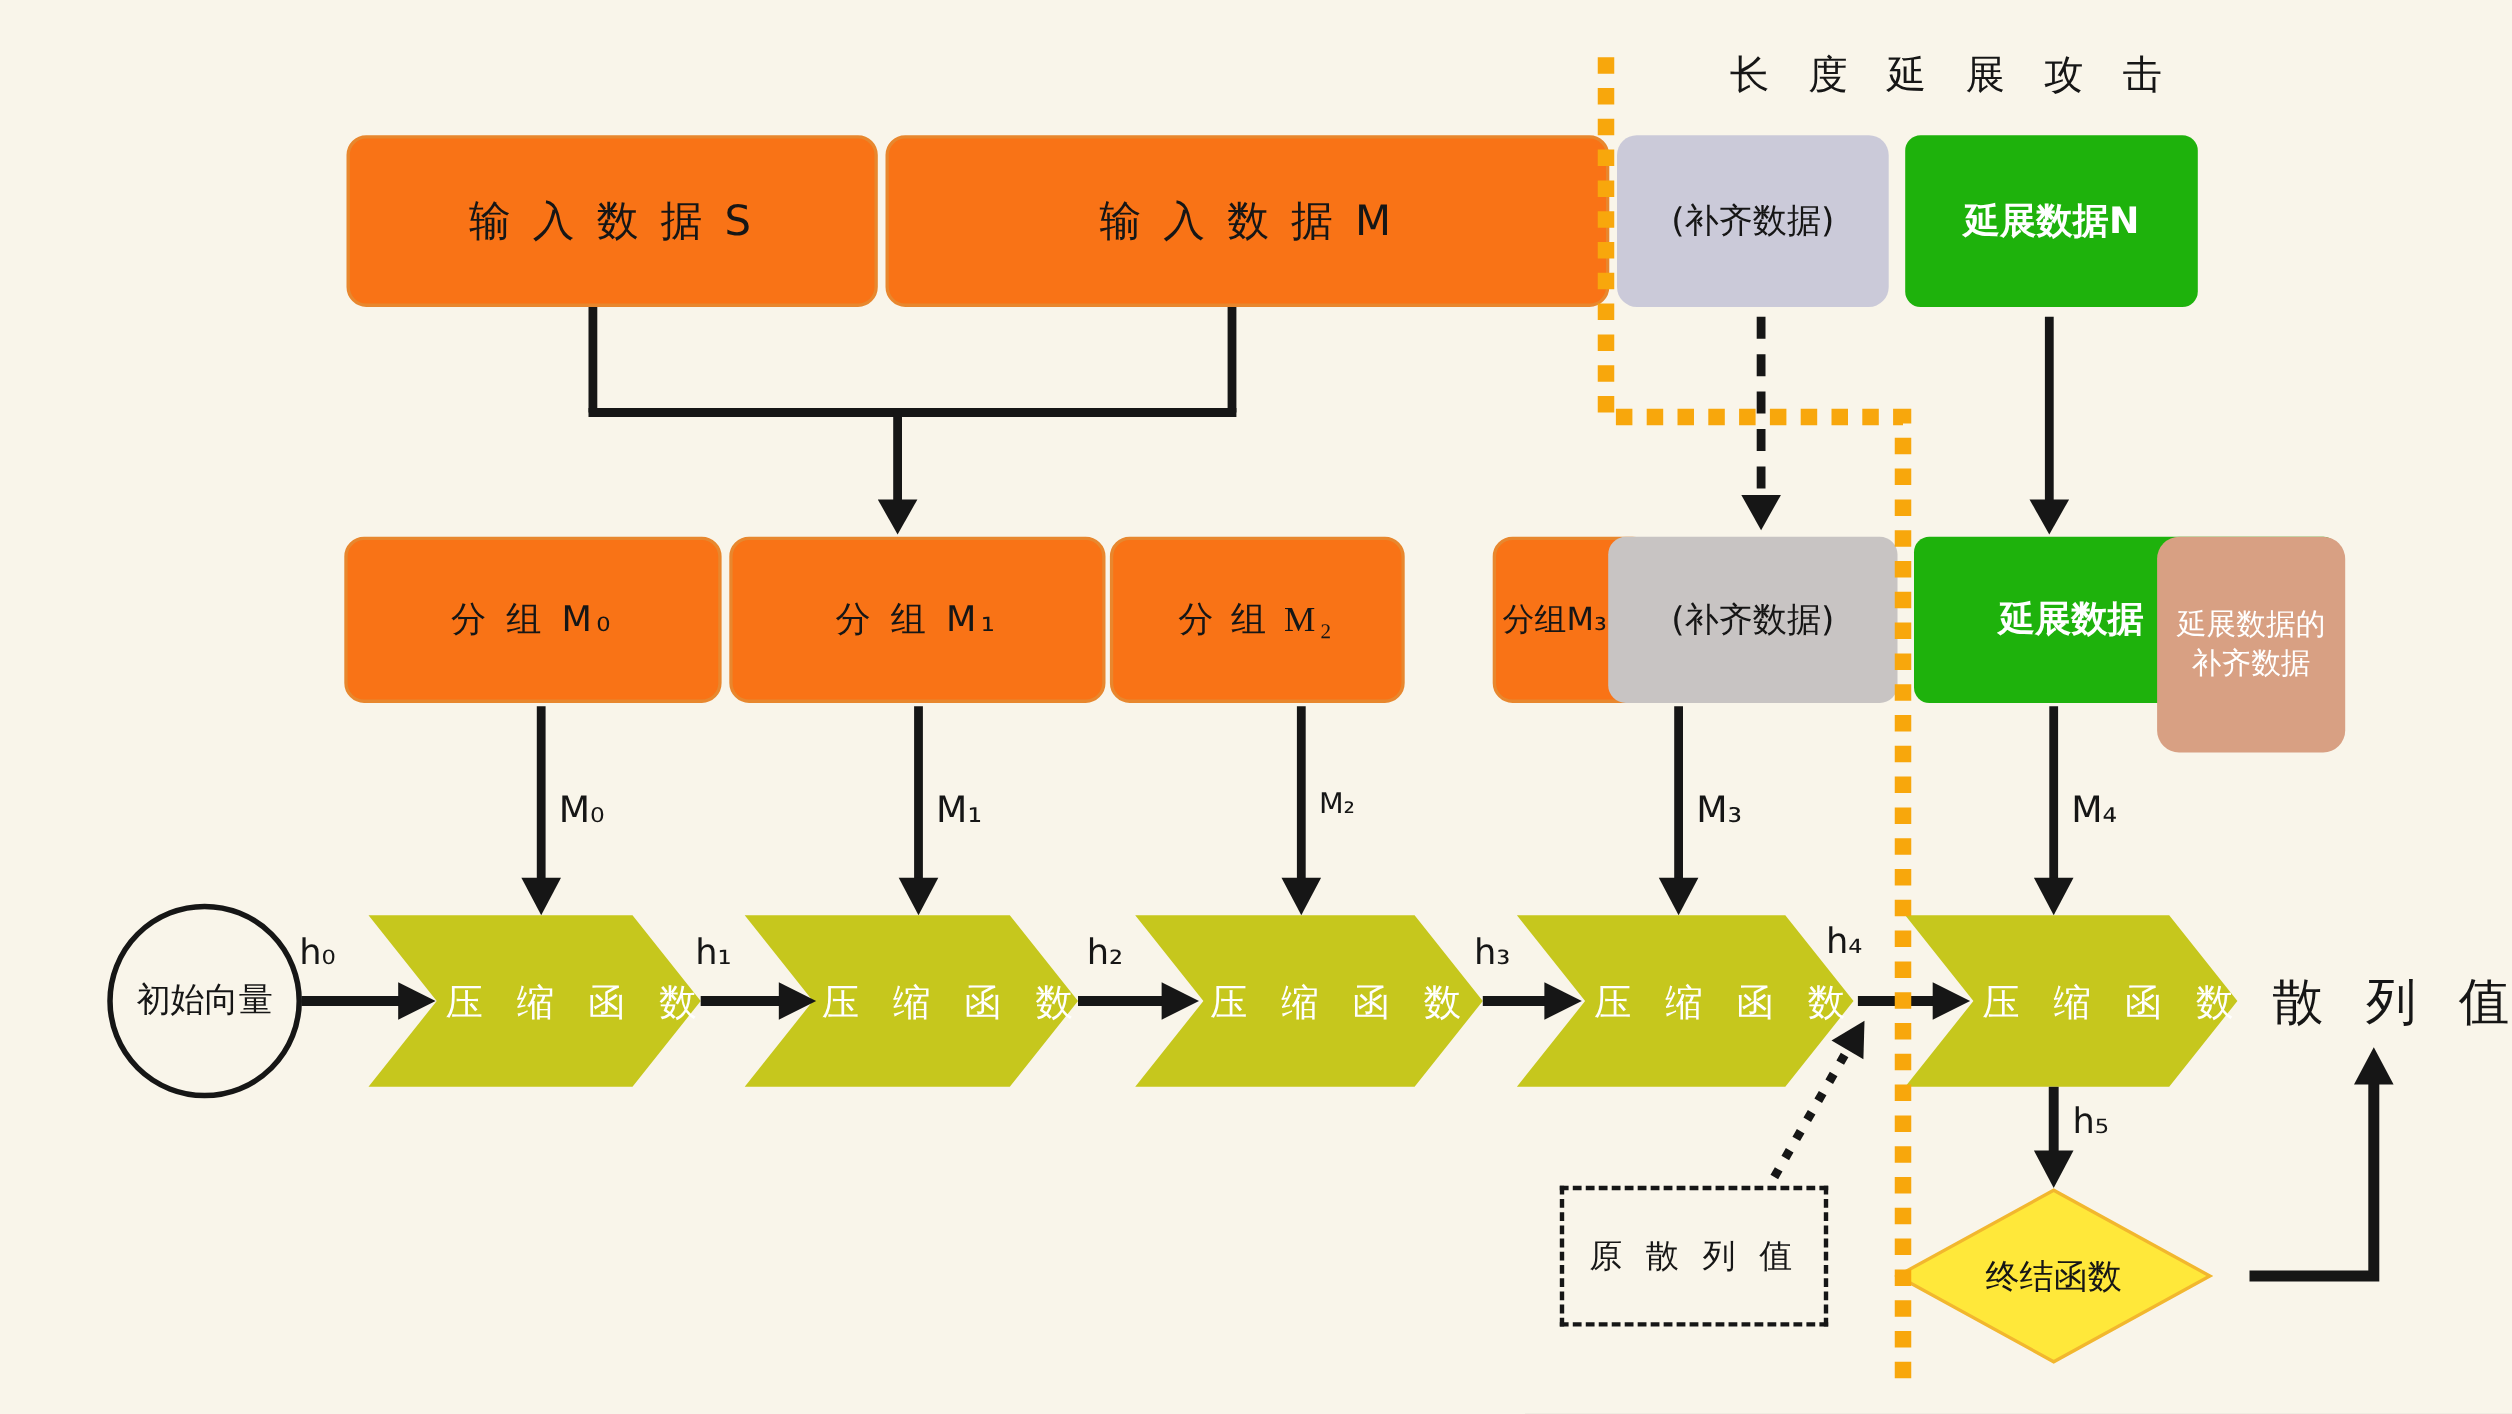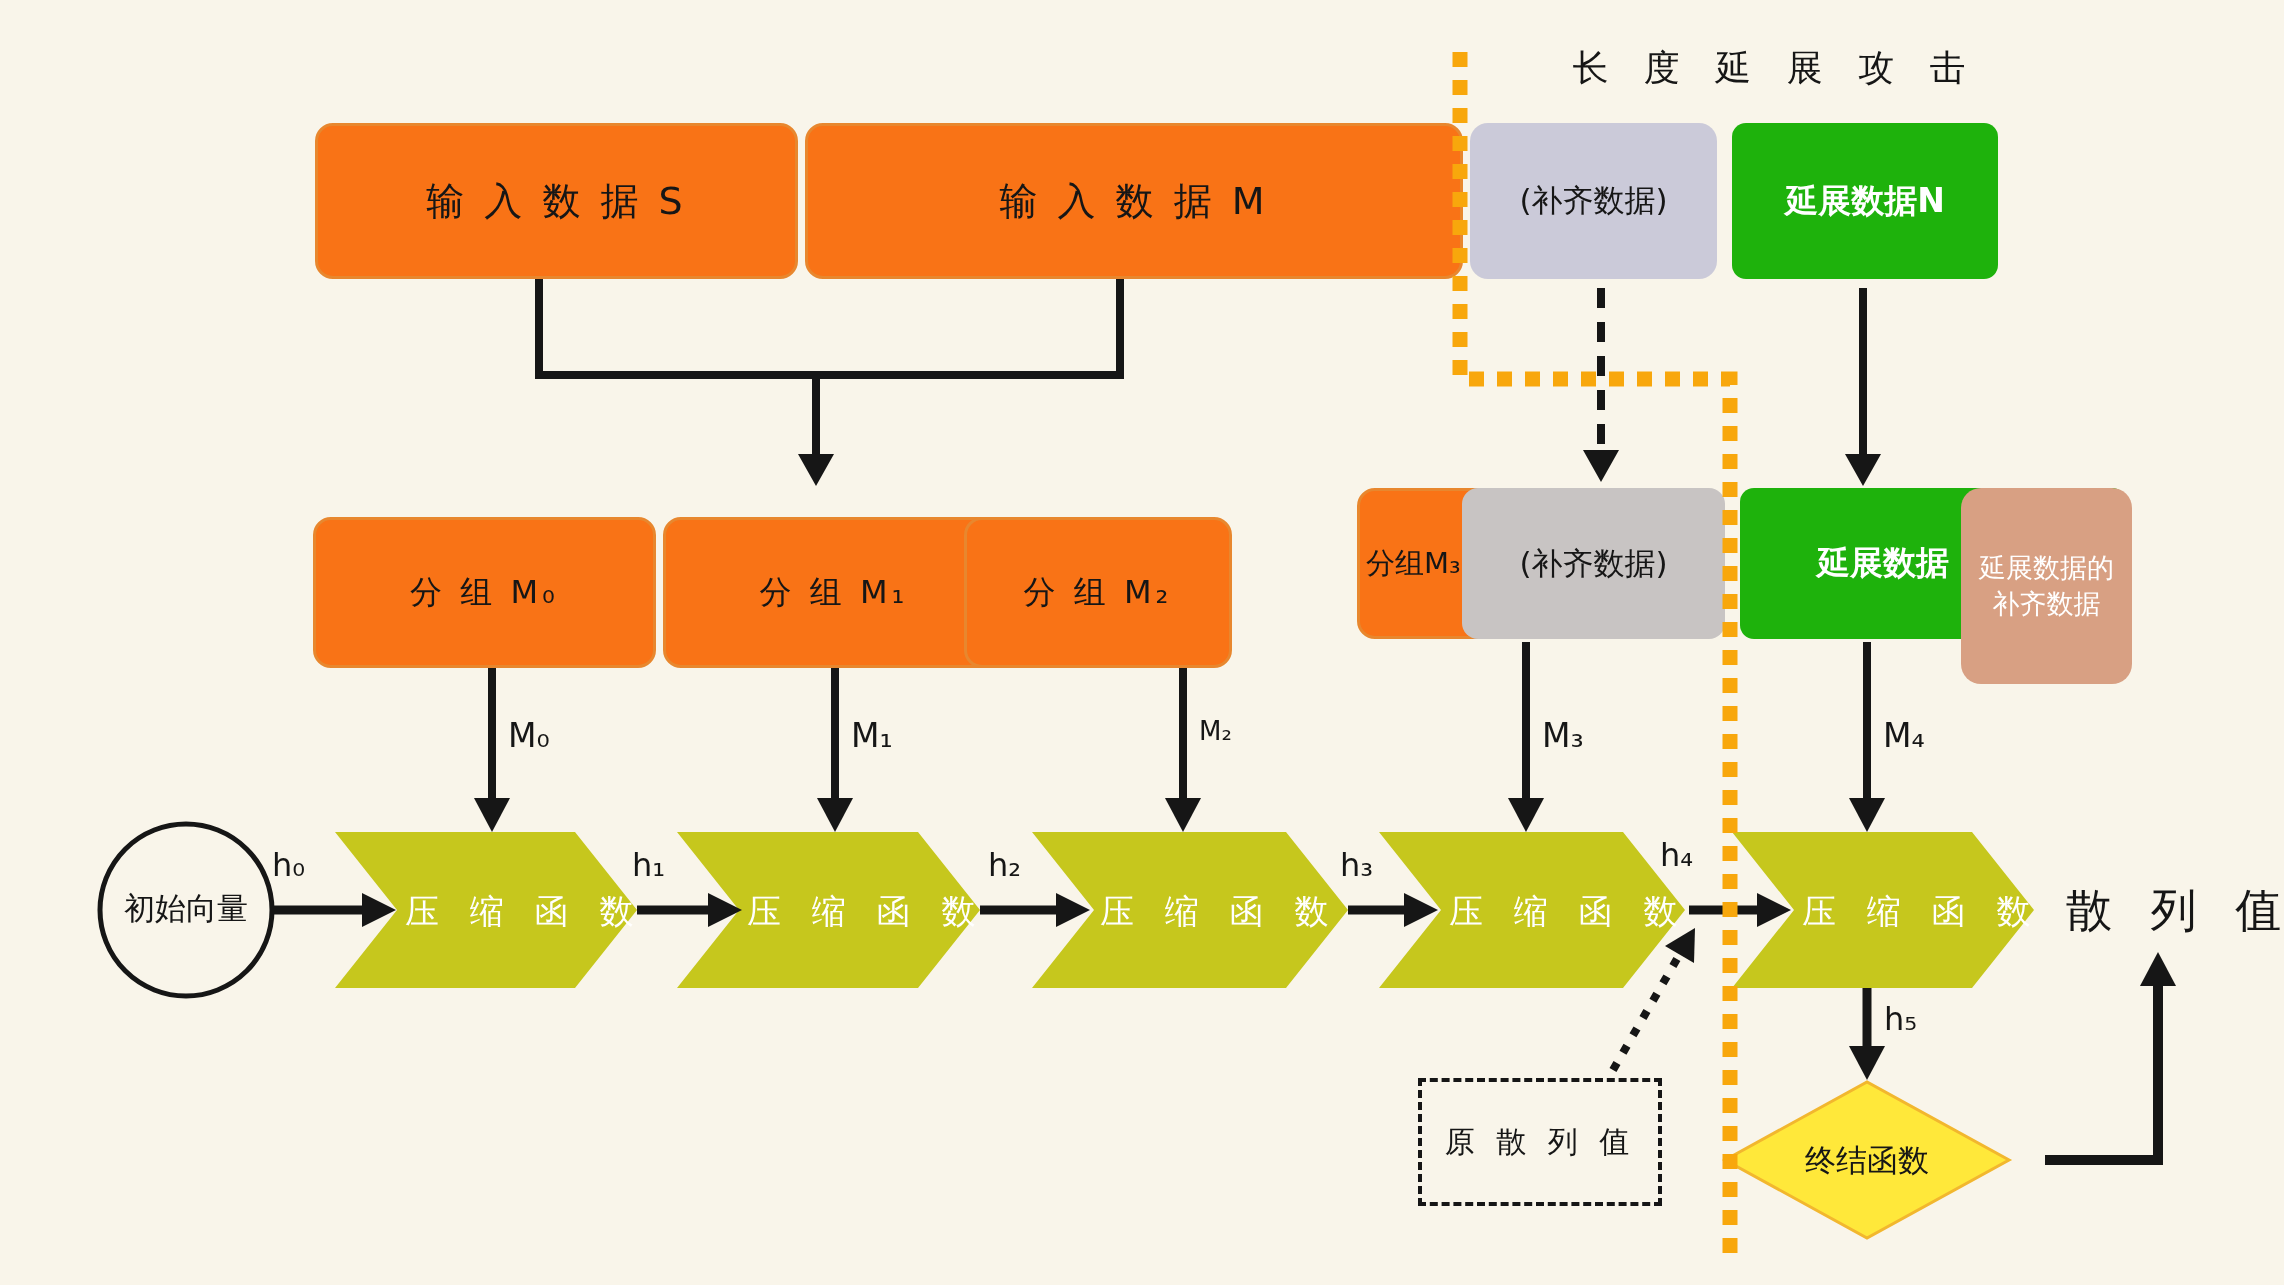--- a/index.html
+++ b/index.html
@@ -22,21 +22,21 @@
   .lbl{position:absolute;white-space:nowrap;}
   .chev-lbl{
     position:absolute;color:#ffffff;font-size:34px;letter-spacing:10px;
     font-weight:500;text-align:center;white-space:nowrap;
   }
   .dashedbox{
     position:absolute;border:4px dashed #161616;background:transparent;
     display:flex;align-items:center;justify-content:center;
   }
   .r1txt{font-size:38px;letter-spacing:4px;}
-  .r2txt{font-size:32px;letter-spacing:4px;margin-top:29px;}
+  .r2txt{font-size:32px;letter-spacing:4px;}
 </style>
 </head>
 <body>
 
 <div id="canvas">
 
   <svg width="2284" height="1285" viewBox="0 0 2284 1285">
 
     <g stroke="#161616" stroke-width="8" fill="none">
       <path d="M539,279 V375"></path>
@@ -116,21 +116,21 @@
   <div class="box green" style="left:1732px;top:123px;width:266px;height:156px;font-size:33px;">
     <span>延展数据N</span>
   </div>
 
   <div class="box yellow r2txt" style="left:313px;top:488px;width:343px;height:151px;">
     <span>分 组 M₀</span>
   </div>
   <div class="box yellow r2txt" style="left:663px;top:488px;width:342px;height:151px;">
     <span>分 组 M₁</span>
   </div>
-  <div class="box yellow r2txt" style="left:964px;top:488px;width:268px;height:151px;">
+  <div class="box yellow r2txt" style="left:1009px;top:488px;width:268px;height:151px;font-family:Liberation Serif, serif;">
     <span>分 组 M₂</span>
   </div>
   <div class="box yellow" style="left:1357px;top:488px;width:145px;height:151px;font-size:29px;justify-content:flex-start;padding-left:6px;">
     <span>分组M₃</span>
   </div>
   <div class="box gray2" style="left:1462px;top:488px;width:263px;height:151px;font-size:31px;">
     <span>(补齐数据)</span>
   </div>
   <div class="box green" style="left:1740px;top:488px;width:386px;height:151px;font-size:33px;padding-right:100px;">
     <span>延展数据</span>

